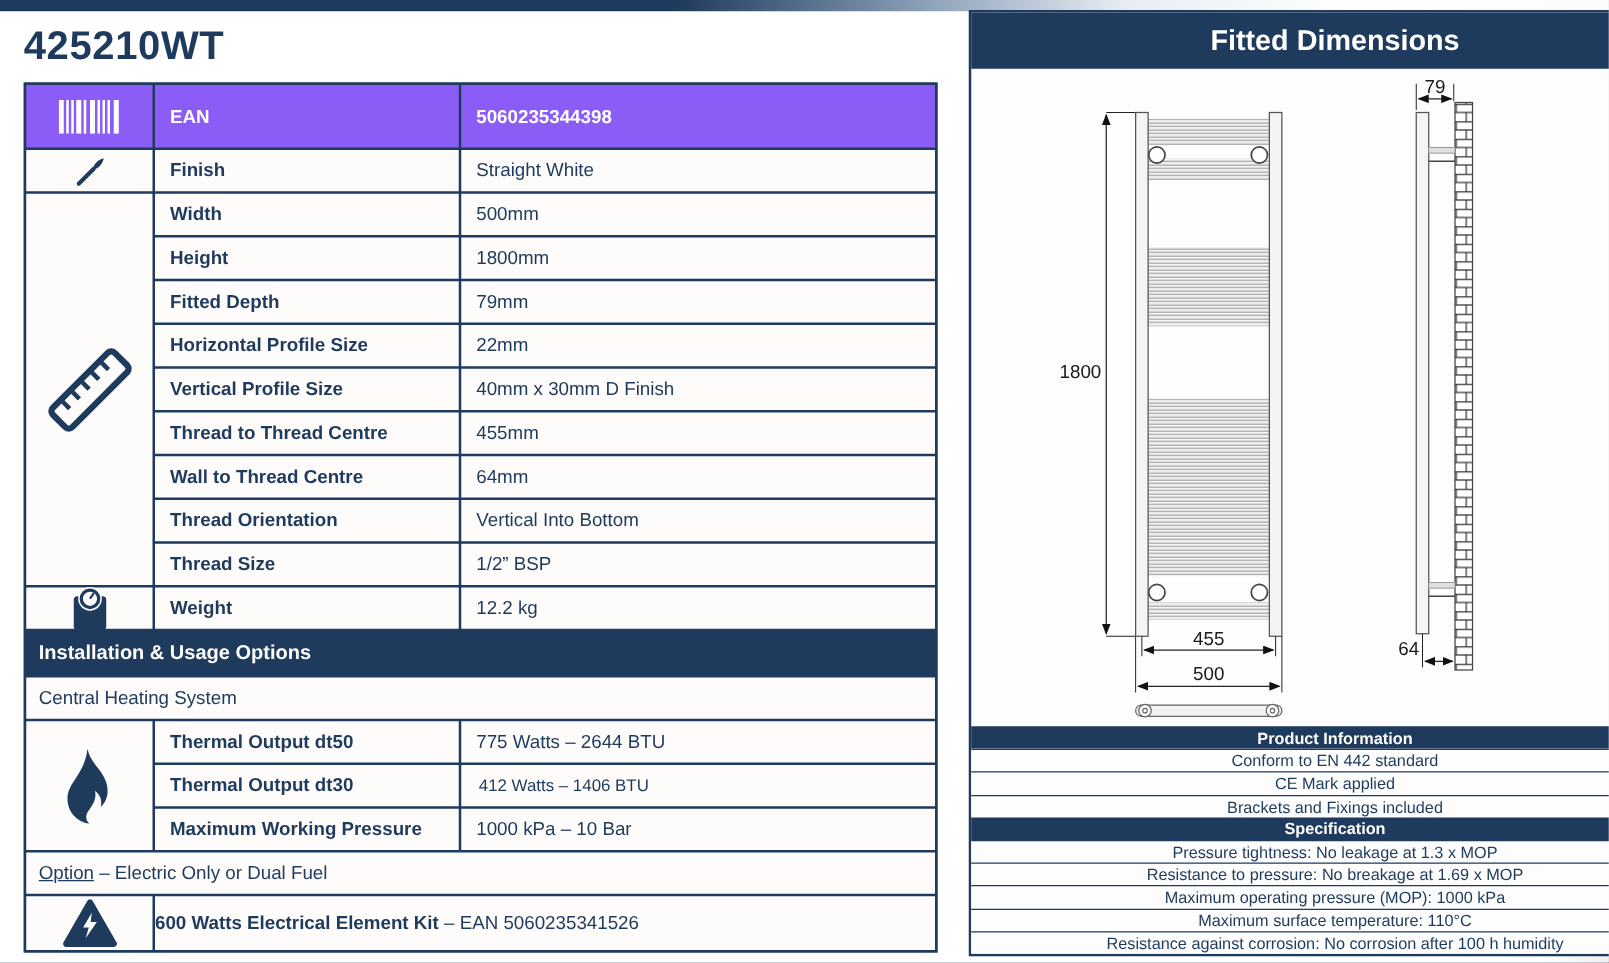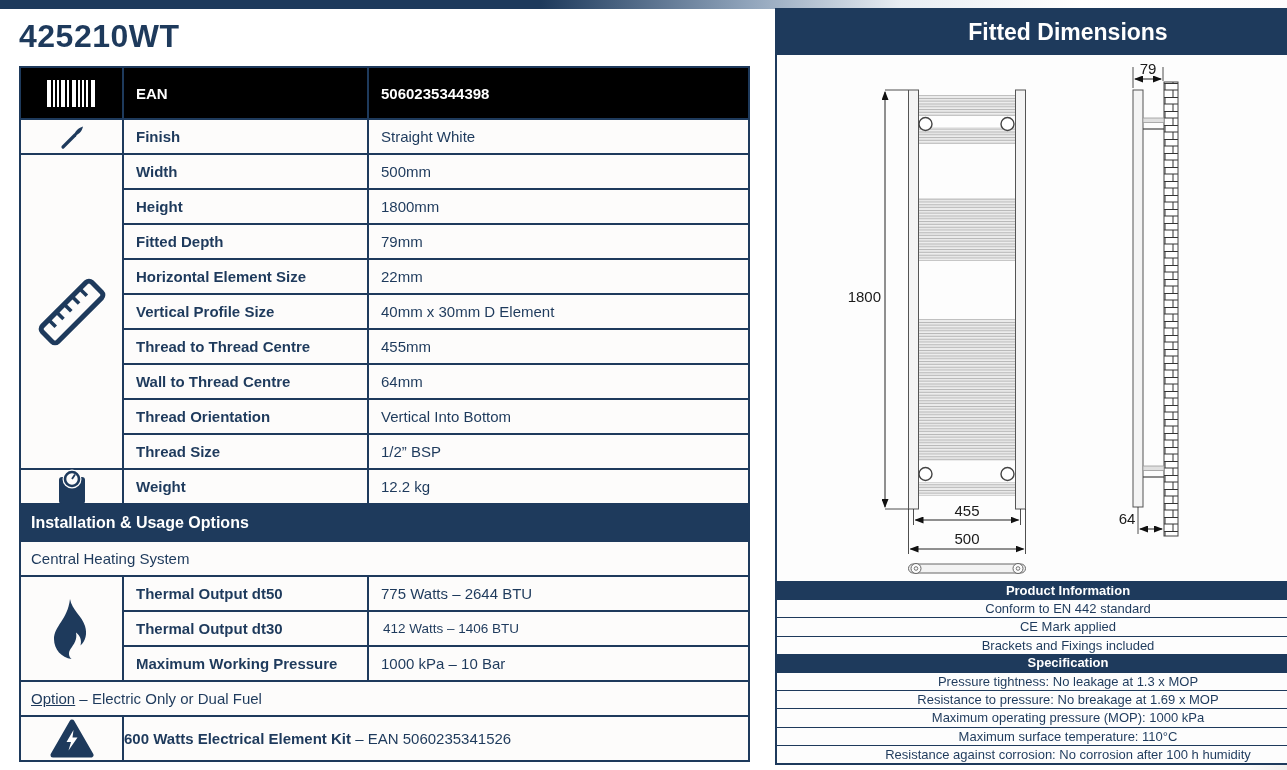--- a/index.html
+++ b/index.html
@@ -22,21 +22,21 @@
     position:absolute;left:19px;top:66px;width:731px;
     display:grid;box-sizing:border-box;
     grid-template-columns:101px 243px 1fr;
     grid-template-rows:50px repeat(10,33px) 33px 35px 33px repeat(3,33px) 33px 43px;
     gap:2px;background:#1e3a5c;border:2px solid #1e3a5c;
   }
   .cell{background:#fdfcfb;display:flex;align-items:center;font-size:15px;color:#1e3a5c;}
   .cell.icon{justify-content:center;}
   .cell.lbl{font-weight:bold;padding-left:12px;}
   .cell.val{padding-left:12px;}
-  .cell.navy{background:#000000;color:#ffffff;font-weight:bold;}
+  .cell.navy{background:#8b5cf6;color:#ffffff;font-weight:bold;}
   .cell.banner{background:#1e3a5c;color:#ffffff;font-weight:bold;font-size:16px;padding-left:10px;}
   .cell.fullrow{padding-left:10px;}
   .cell.small-val{font-size:13.5px;padding-left:14px;}
   .u{text-decoration:underline;}
   .kit-text b{font-weight:bold;}
   
   .panel{
     position:absolute;left:775px;top:8px;width:586px;height:757px;
     box-sizing:border-box;border:2px solid #1e3a5c;background:#fdfdfd;
     display:flex;flex-direction:column;
@@ -109,24 +109,24 @@
       </g>
     </svg>
   </div>
 
   <div class="cell lbl" style="grid-area:3/2">Width</div>
   <div class="cell val" style="grid-area:3/3">500mm</div>
   <div class="cell lbl" style="grid-area:4/2">Height</div>
   <div class="cell val" style="grid-area:4/3">1800mm</div>
   <div class="cell lbl" style="grid-area:5/2">Fitted Depth</div>
   <div class="cell val" style="grid-area:5/3">79mm</div>
-  <div class="cell lbl" style="grid-area:6/2">Horizontal Element Size</div>
+  <div class="cell lbl" style="grid-area:6/2">Horizontal Profile Size</div>
   <div class="cell val" style="grid-area:6/3">22mm</div>
   <div class="cell lbl" style="grid-area:7/2">Vertical Profile Size</div>
-  <div class="cell val" style="grid-area:7/3">40mm x 30mm D Element</div>
+  <div class="cell val" style="grid-area:7/3">40mm x 30mm D Finish</div>
   <div class="cell lbl" style="grid-area:8/2">Thread to Thread Centre</div>
   <div class="cell val" style="grid-area:8/3">455mm</div>
   <div class="cell lbl" style="grid-area:9/2">Wall to Thread Centre</div>
   <div class="cell val" style="grid-area:9/3">64mm</div>
   <div class="cell lbl" style="grid-area:10/2">Thread Orientation</div>
   <div class="cell val" style="grid-area:10/3">Vertical Into Bottom</div>
   <div class="cell lbl" style="grid-area:11/2">Thread Size</div>
   <div class="cell val" style="grid-area:11/3">1/2” BSP</div>
 
   <div class="cell icon" style="grid-area:12/1">

